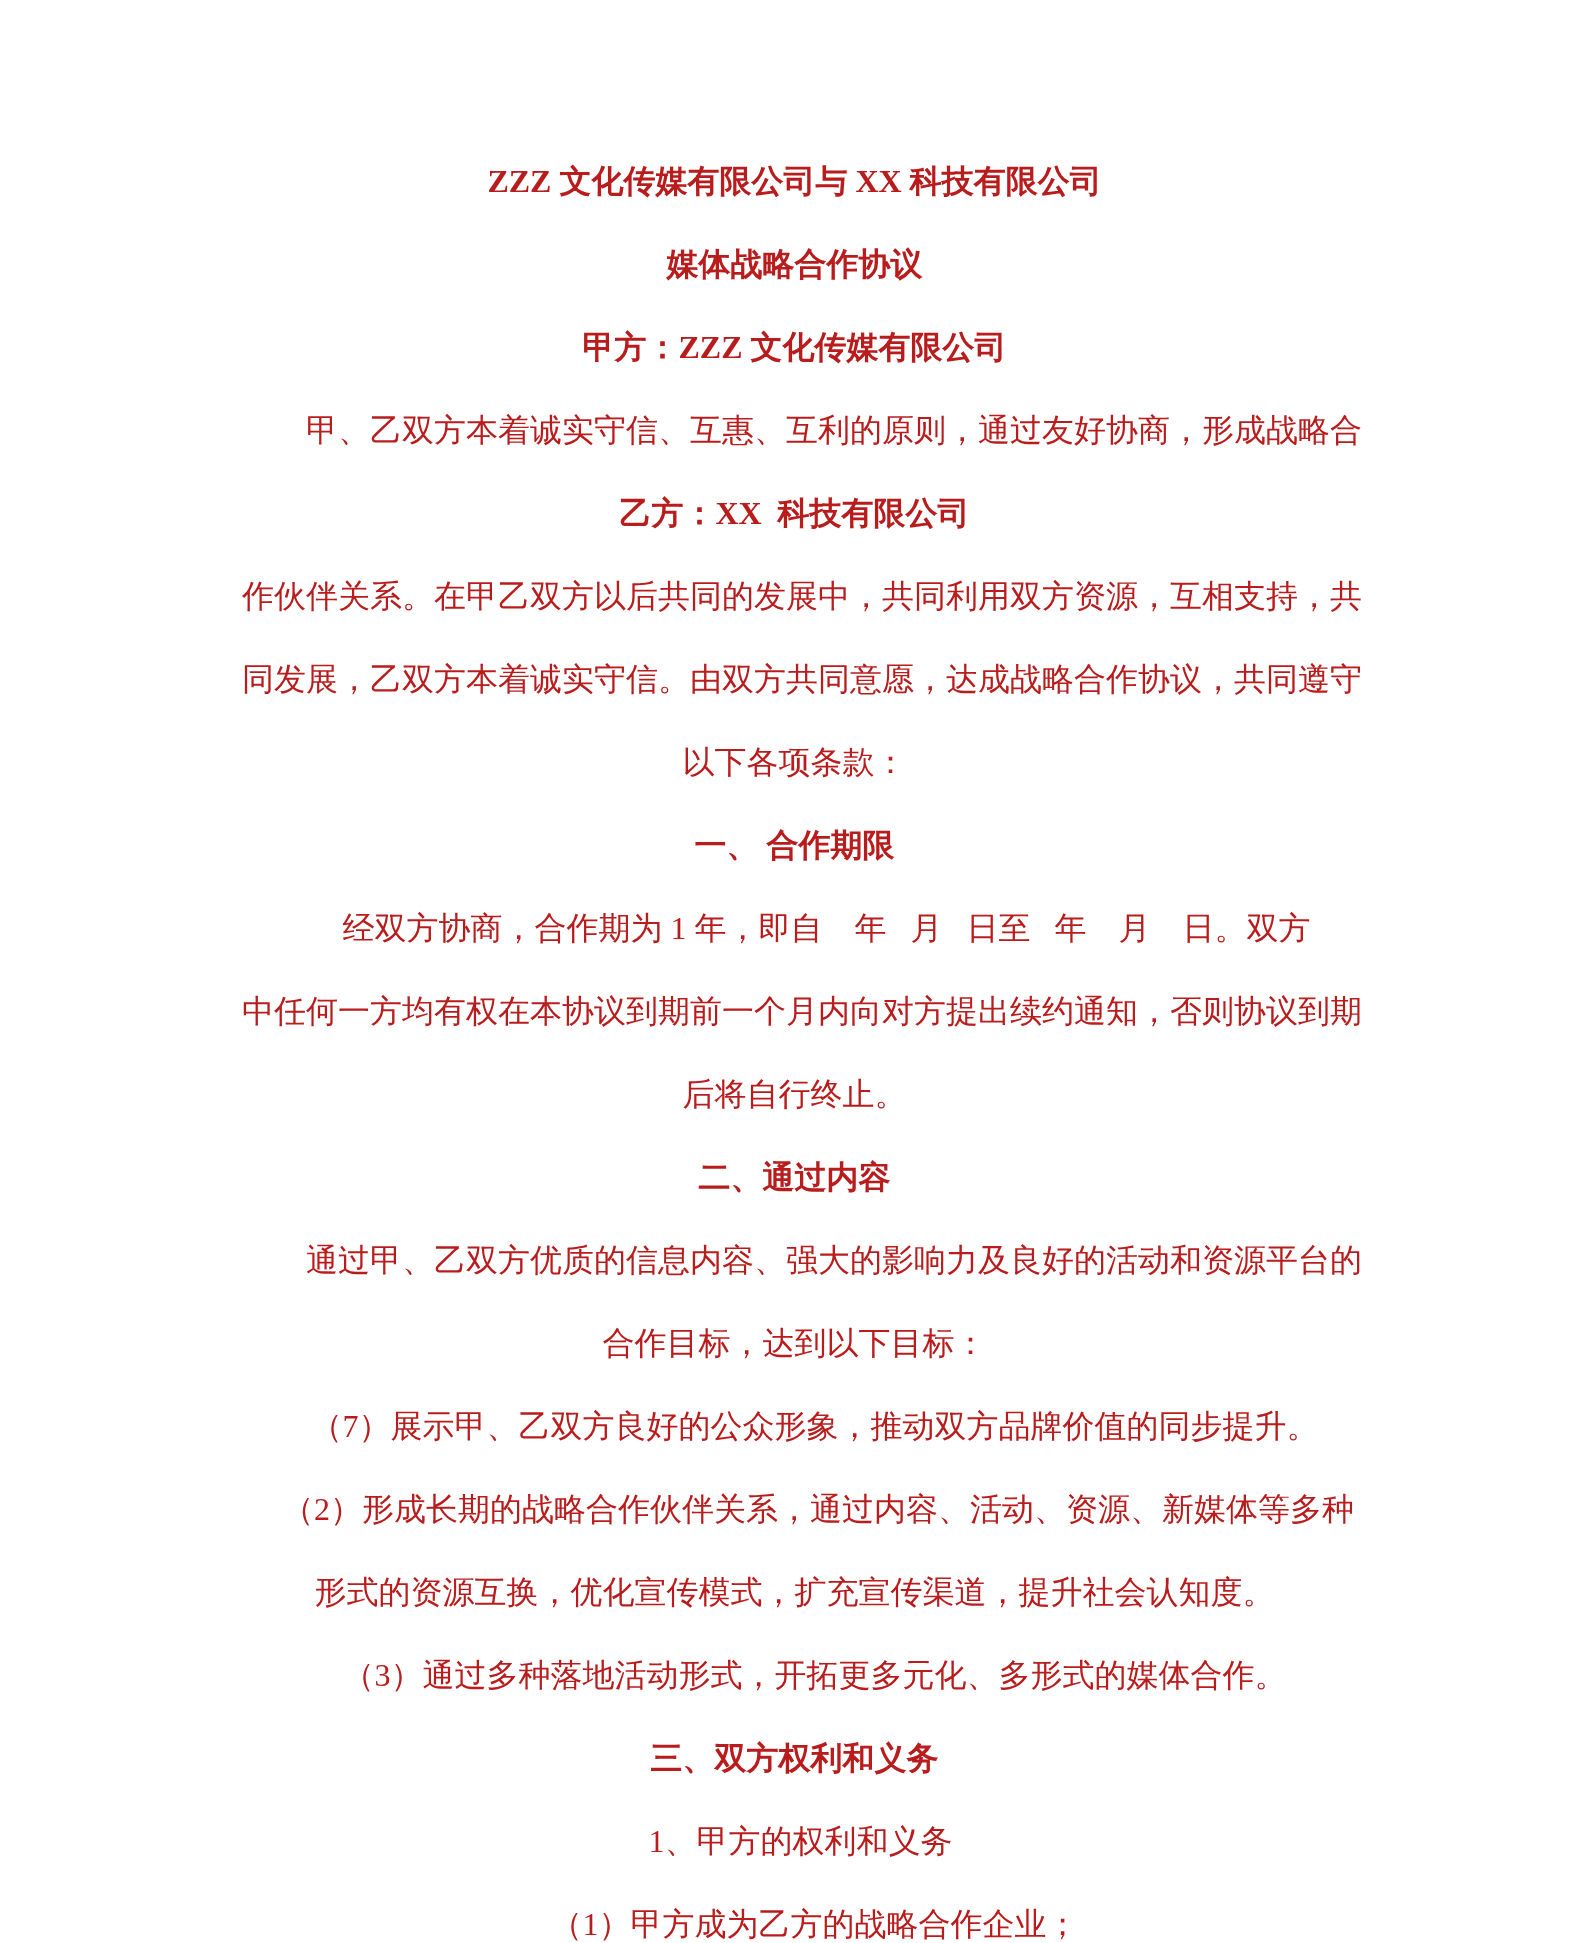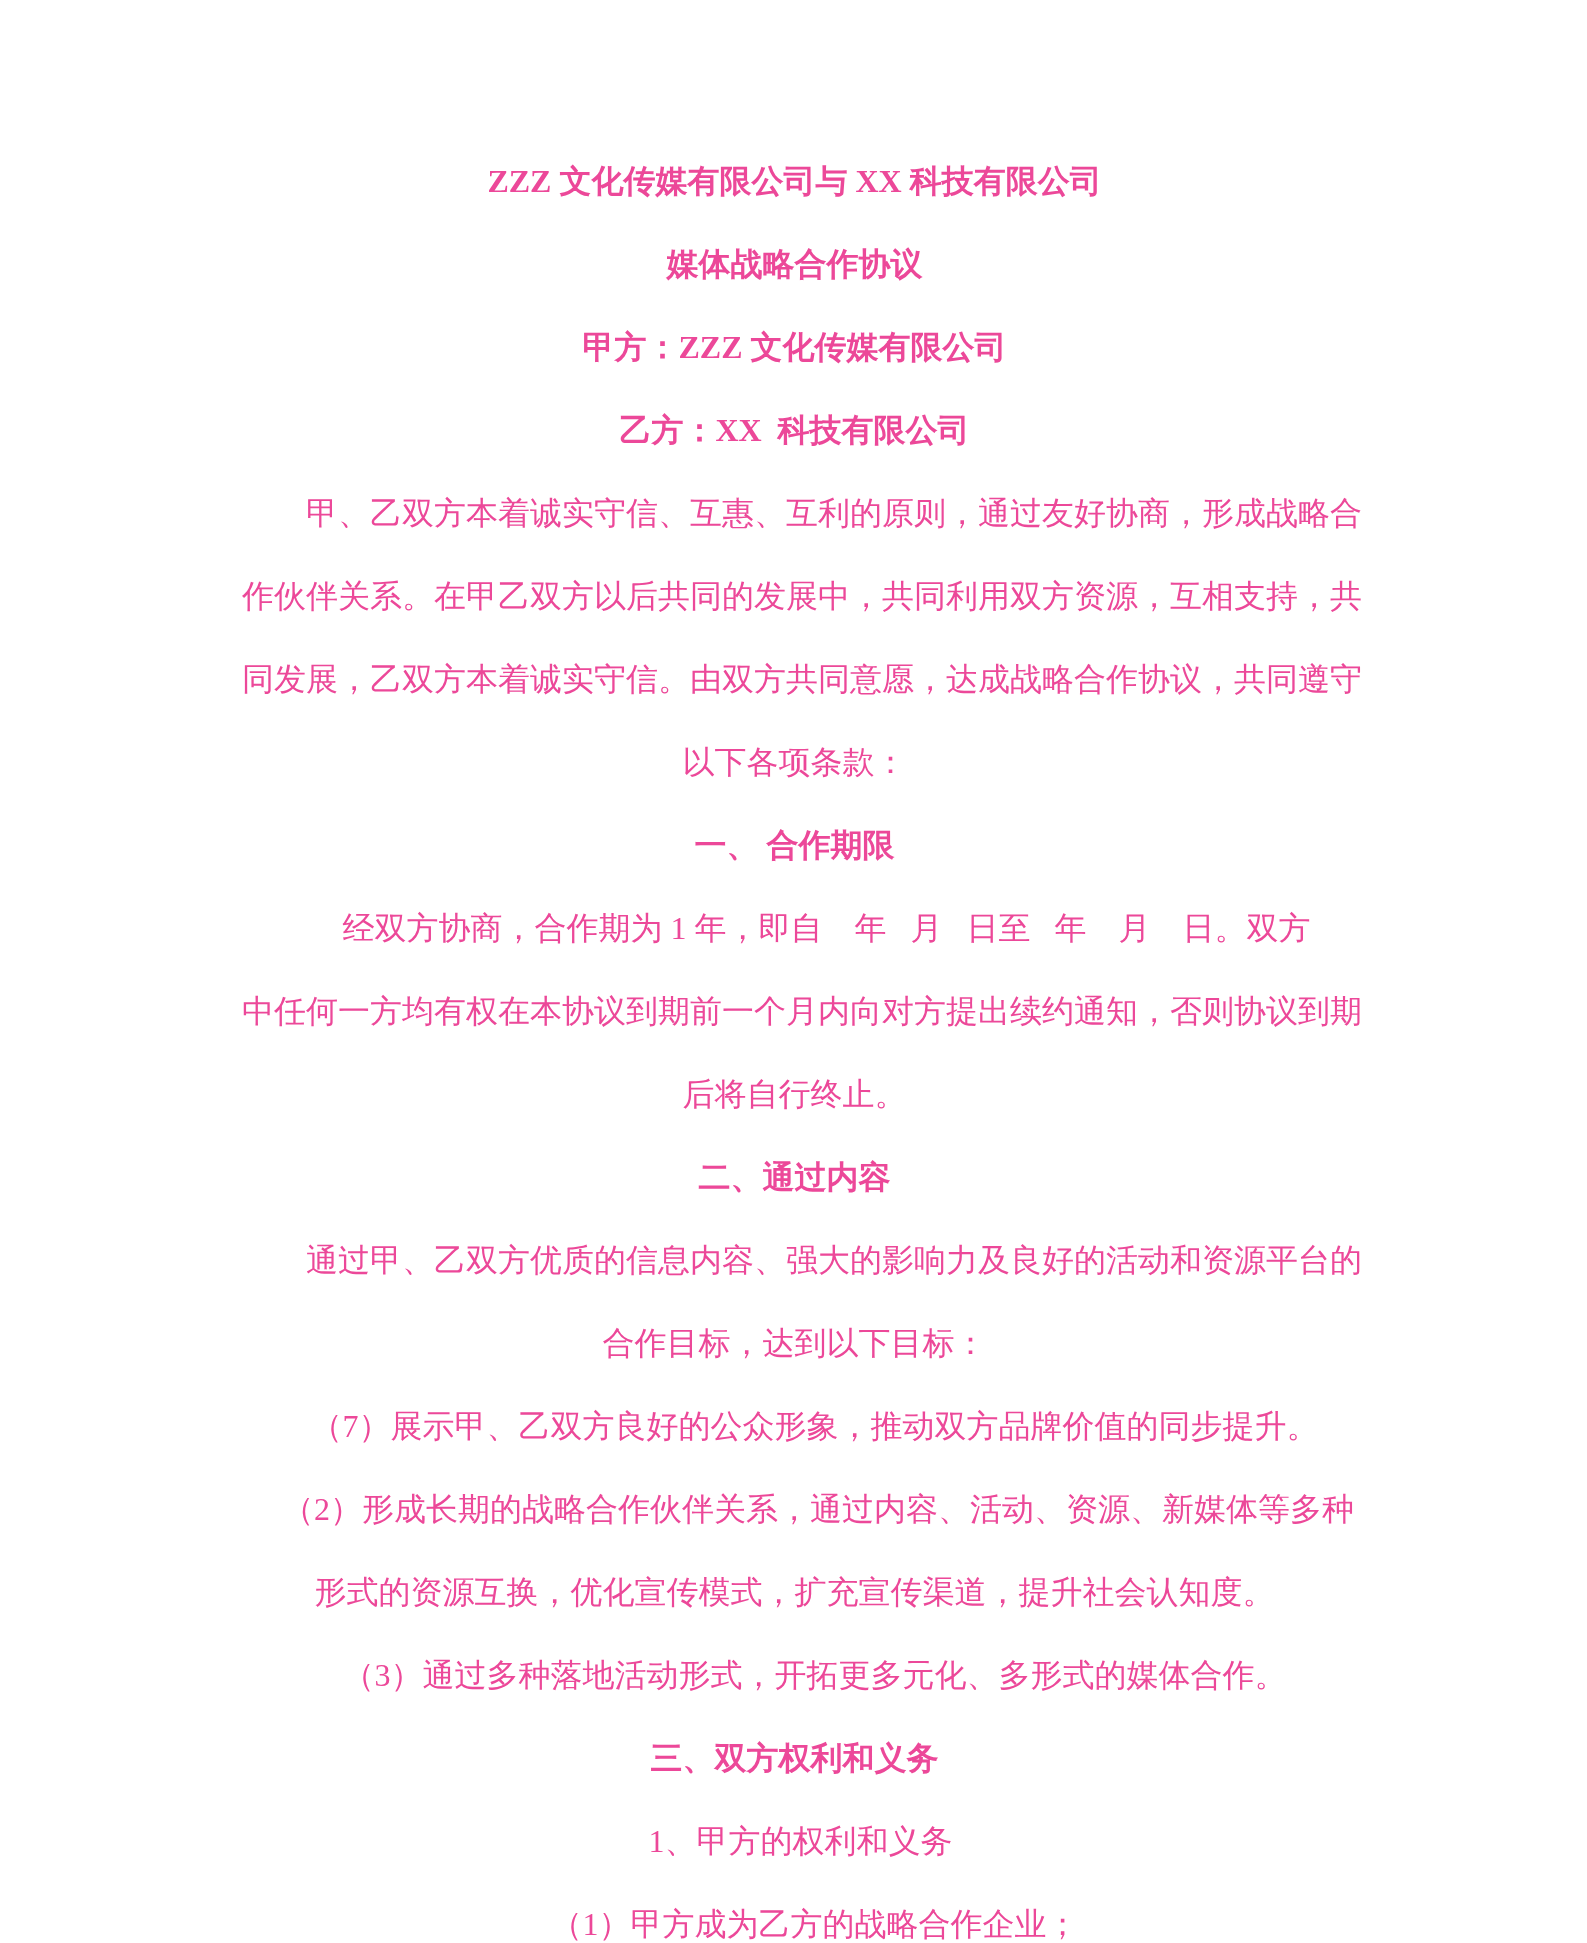--- a/index.html
+++ b/index.html
@@ -3,21 +3,21 @@
 <meta charset="utf-8">
 <style>
   html, body { margin: 0; padding: 0; background: #ffffff; }
   .page {
     position: relative;
     width: 1587px;
     height: 1943px;
     background: #ffffff;
     overflow: hidden;
     font-family: "Liberation Serif", "DejaVu Serif", serif;
-    color: #ec4899;
+    color: #b91c1c;
   }
   .content {
     position: absolute;
     left: 242px;
     top: 0;
     width: 1105px;
     padding-top: 140px;
   }
   .ln {
     font-size: 32px;
@@ -35,23 +35,23 @@
 </head>
 <body>
 
 <div class="page">
   <div class="content">
 
     <div class="ln bold center">ZZZ 文化传媒有限公司与 XX 科技有限公司</div>
     <div class="ln bold center">媒体战略合作协议</div>
 
     <div class="ln bold">甲方：ZZZ 文化传媒有限公司</div>
+    <div class="ln ind2">甲、乙双方本着诚实守信、互惠、互利的原则，通过友好协商，形成战略合</div>
+
     <div class="ln bold">乙方：XX  科技有限公司</div>
-
-    <div class="ln ind2">甲、乙双方本着诚实守信、互惠、互利的原则，通过友好协商，形成战略合</div>
     <div class="ln">作伙伴关系。在甲乙双方以后共同的发展中，共同利用双方资源，互相支持，共</div>
     <div class="ln">同发展，乙双方本着诚实守信。由双方共同意愿，达成战略合作协议，共同遵守</div>
     <div class="ln">以下各项条款：</div>
 
     <div class="ln bold">一、 合作期限</div>
     <div class="ln ind2">经双方协商，合作期为 1 年，即自    年   月   日至   年    月    日。双方</div>
     <div class="ln">中任何一方均有权在本协议到期前一个月内向对方提出续约通知，否则协议到期</div>
     <div class="ln">后将自行终止。</div>
 
     <div class="ln bold">二、通过内容</div>

